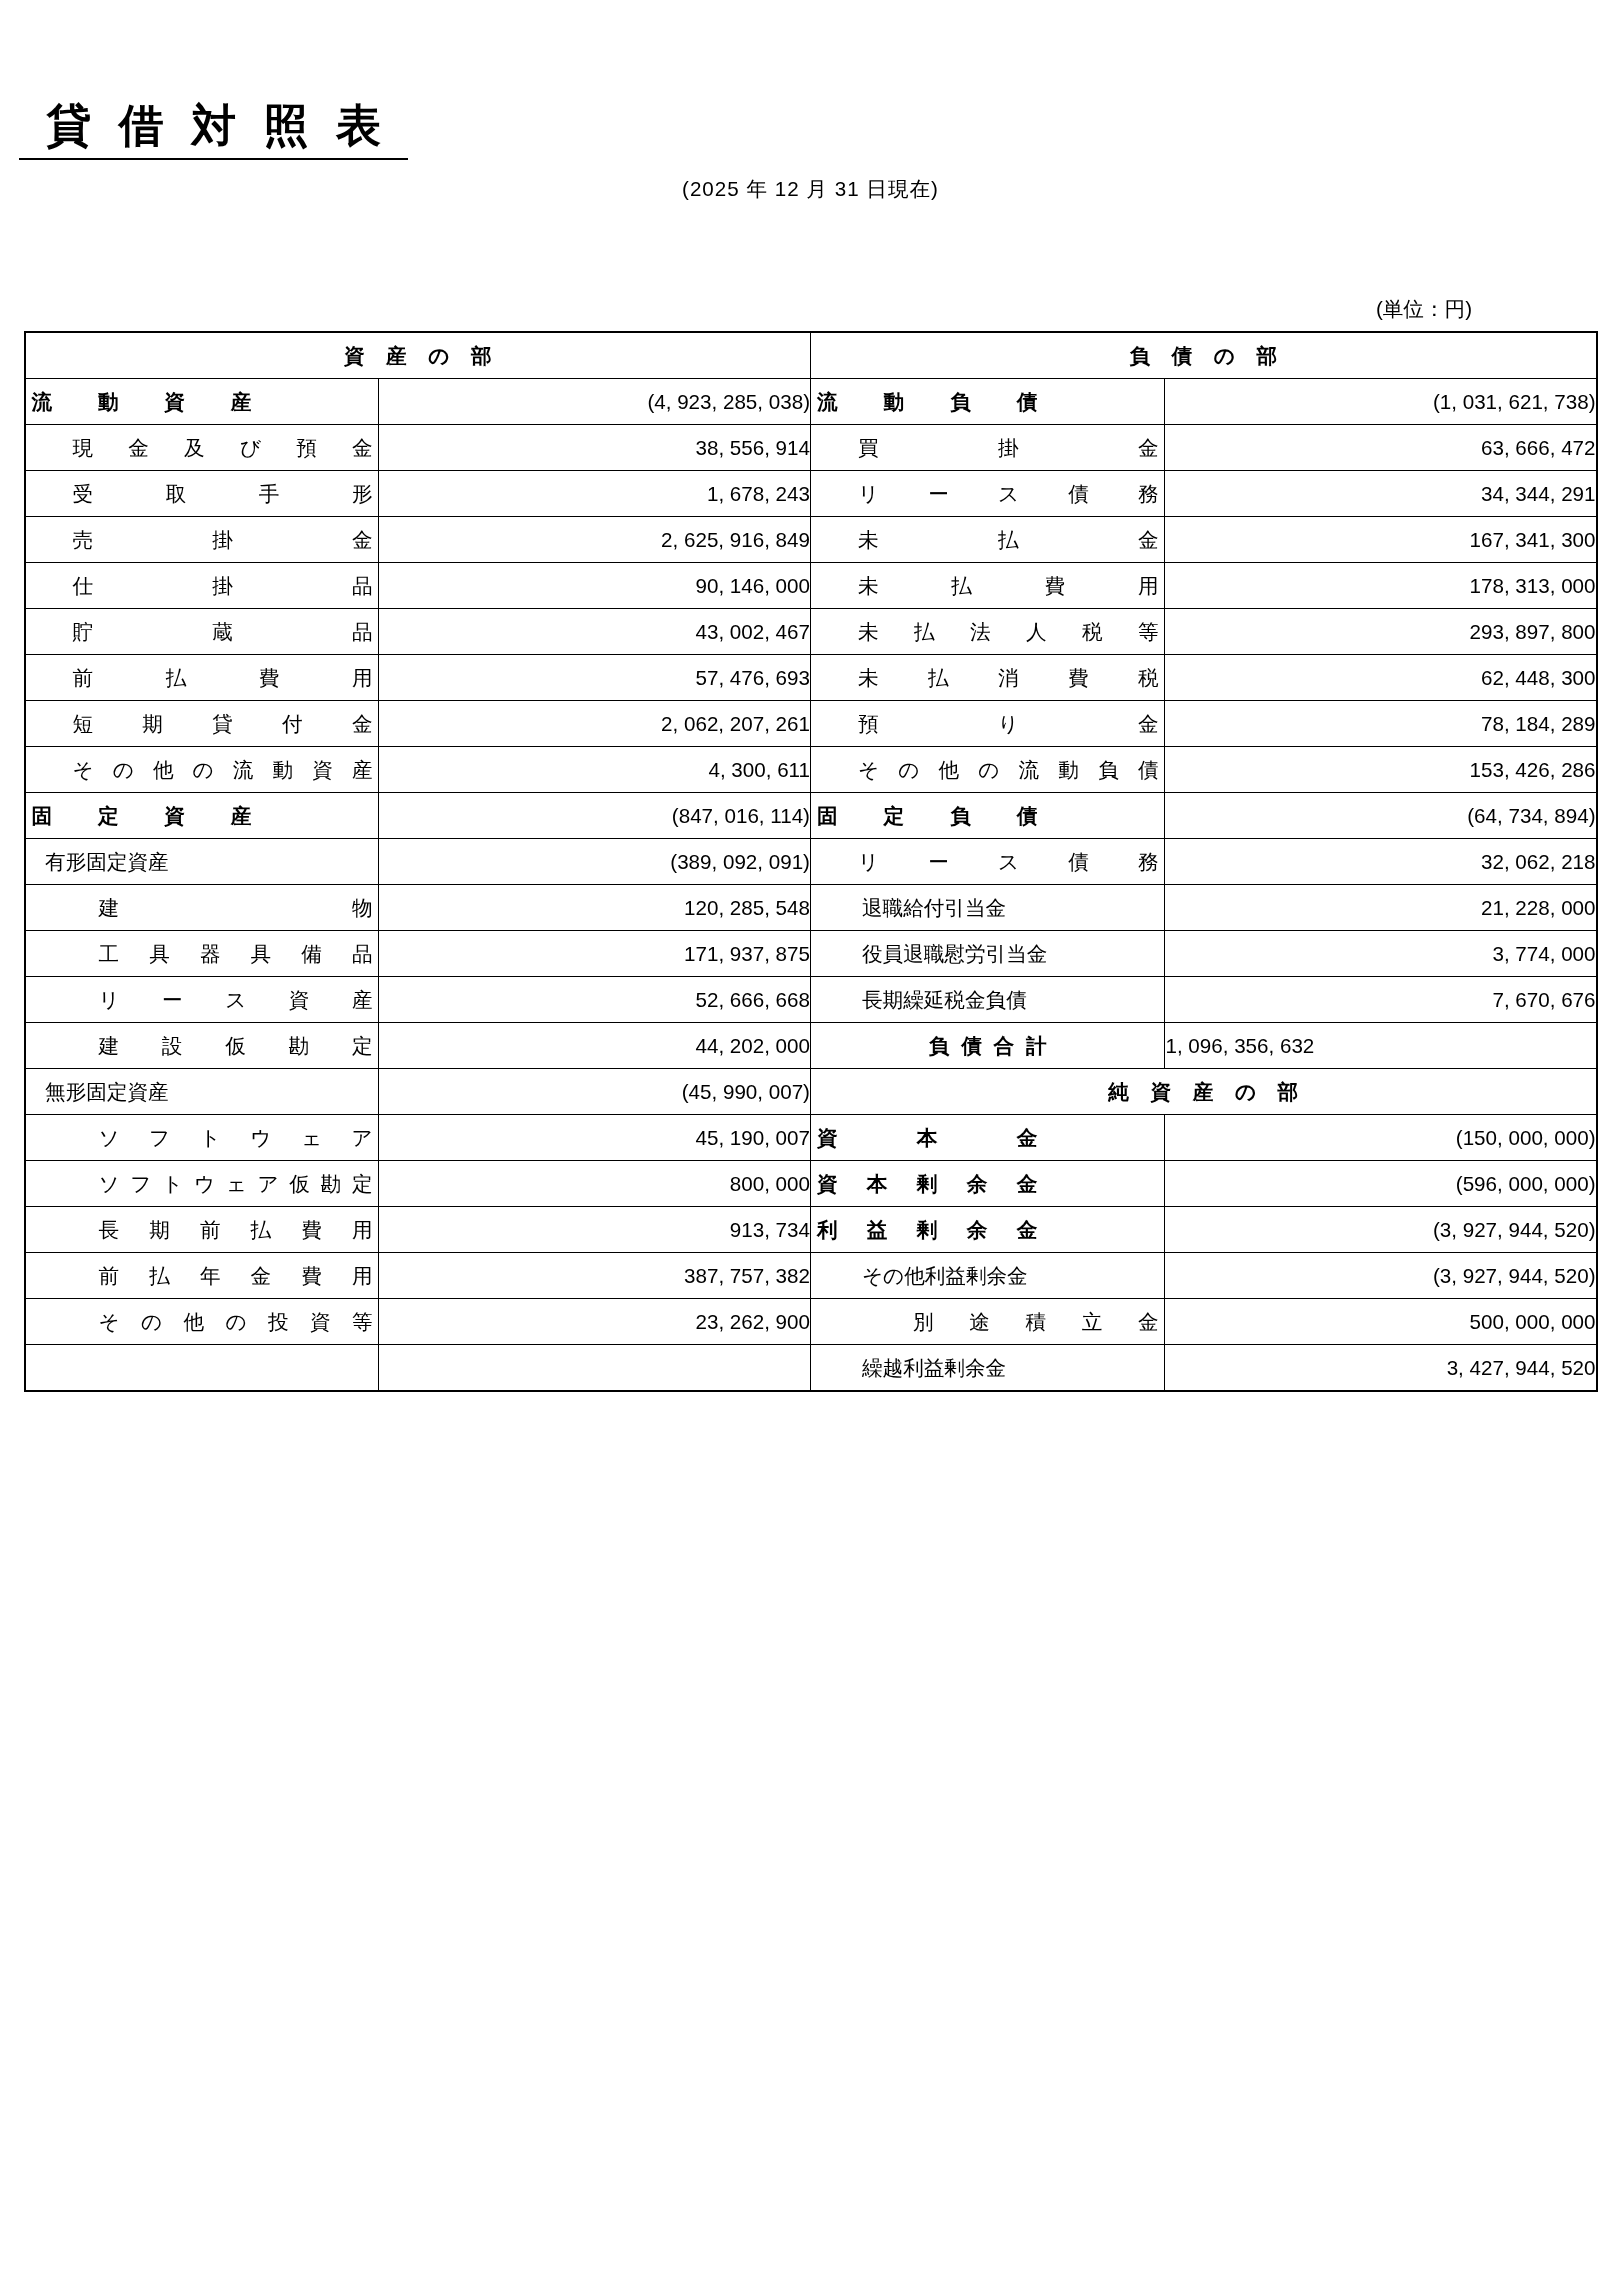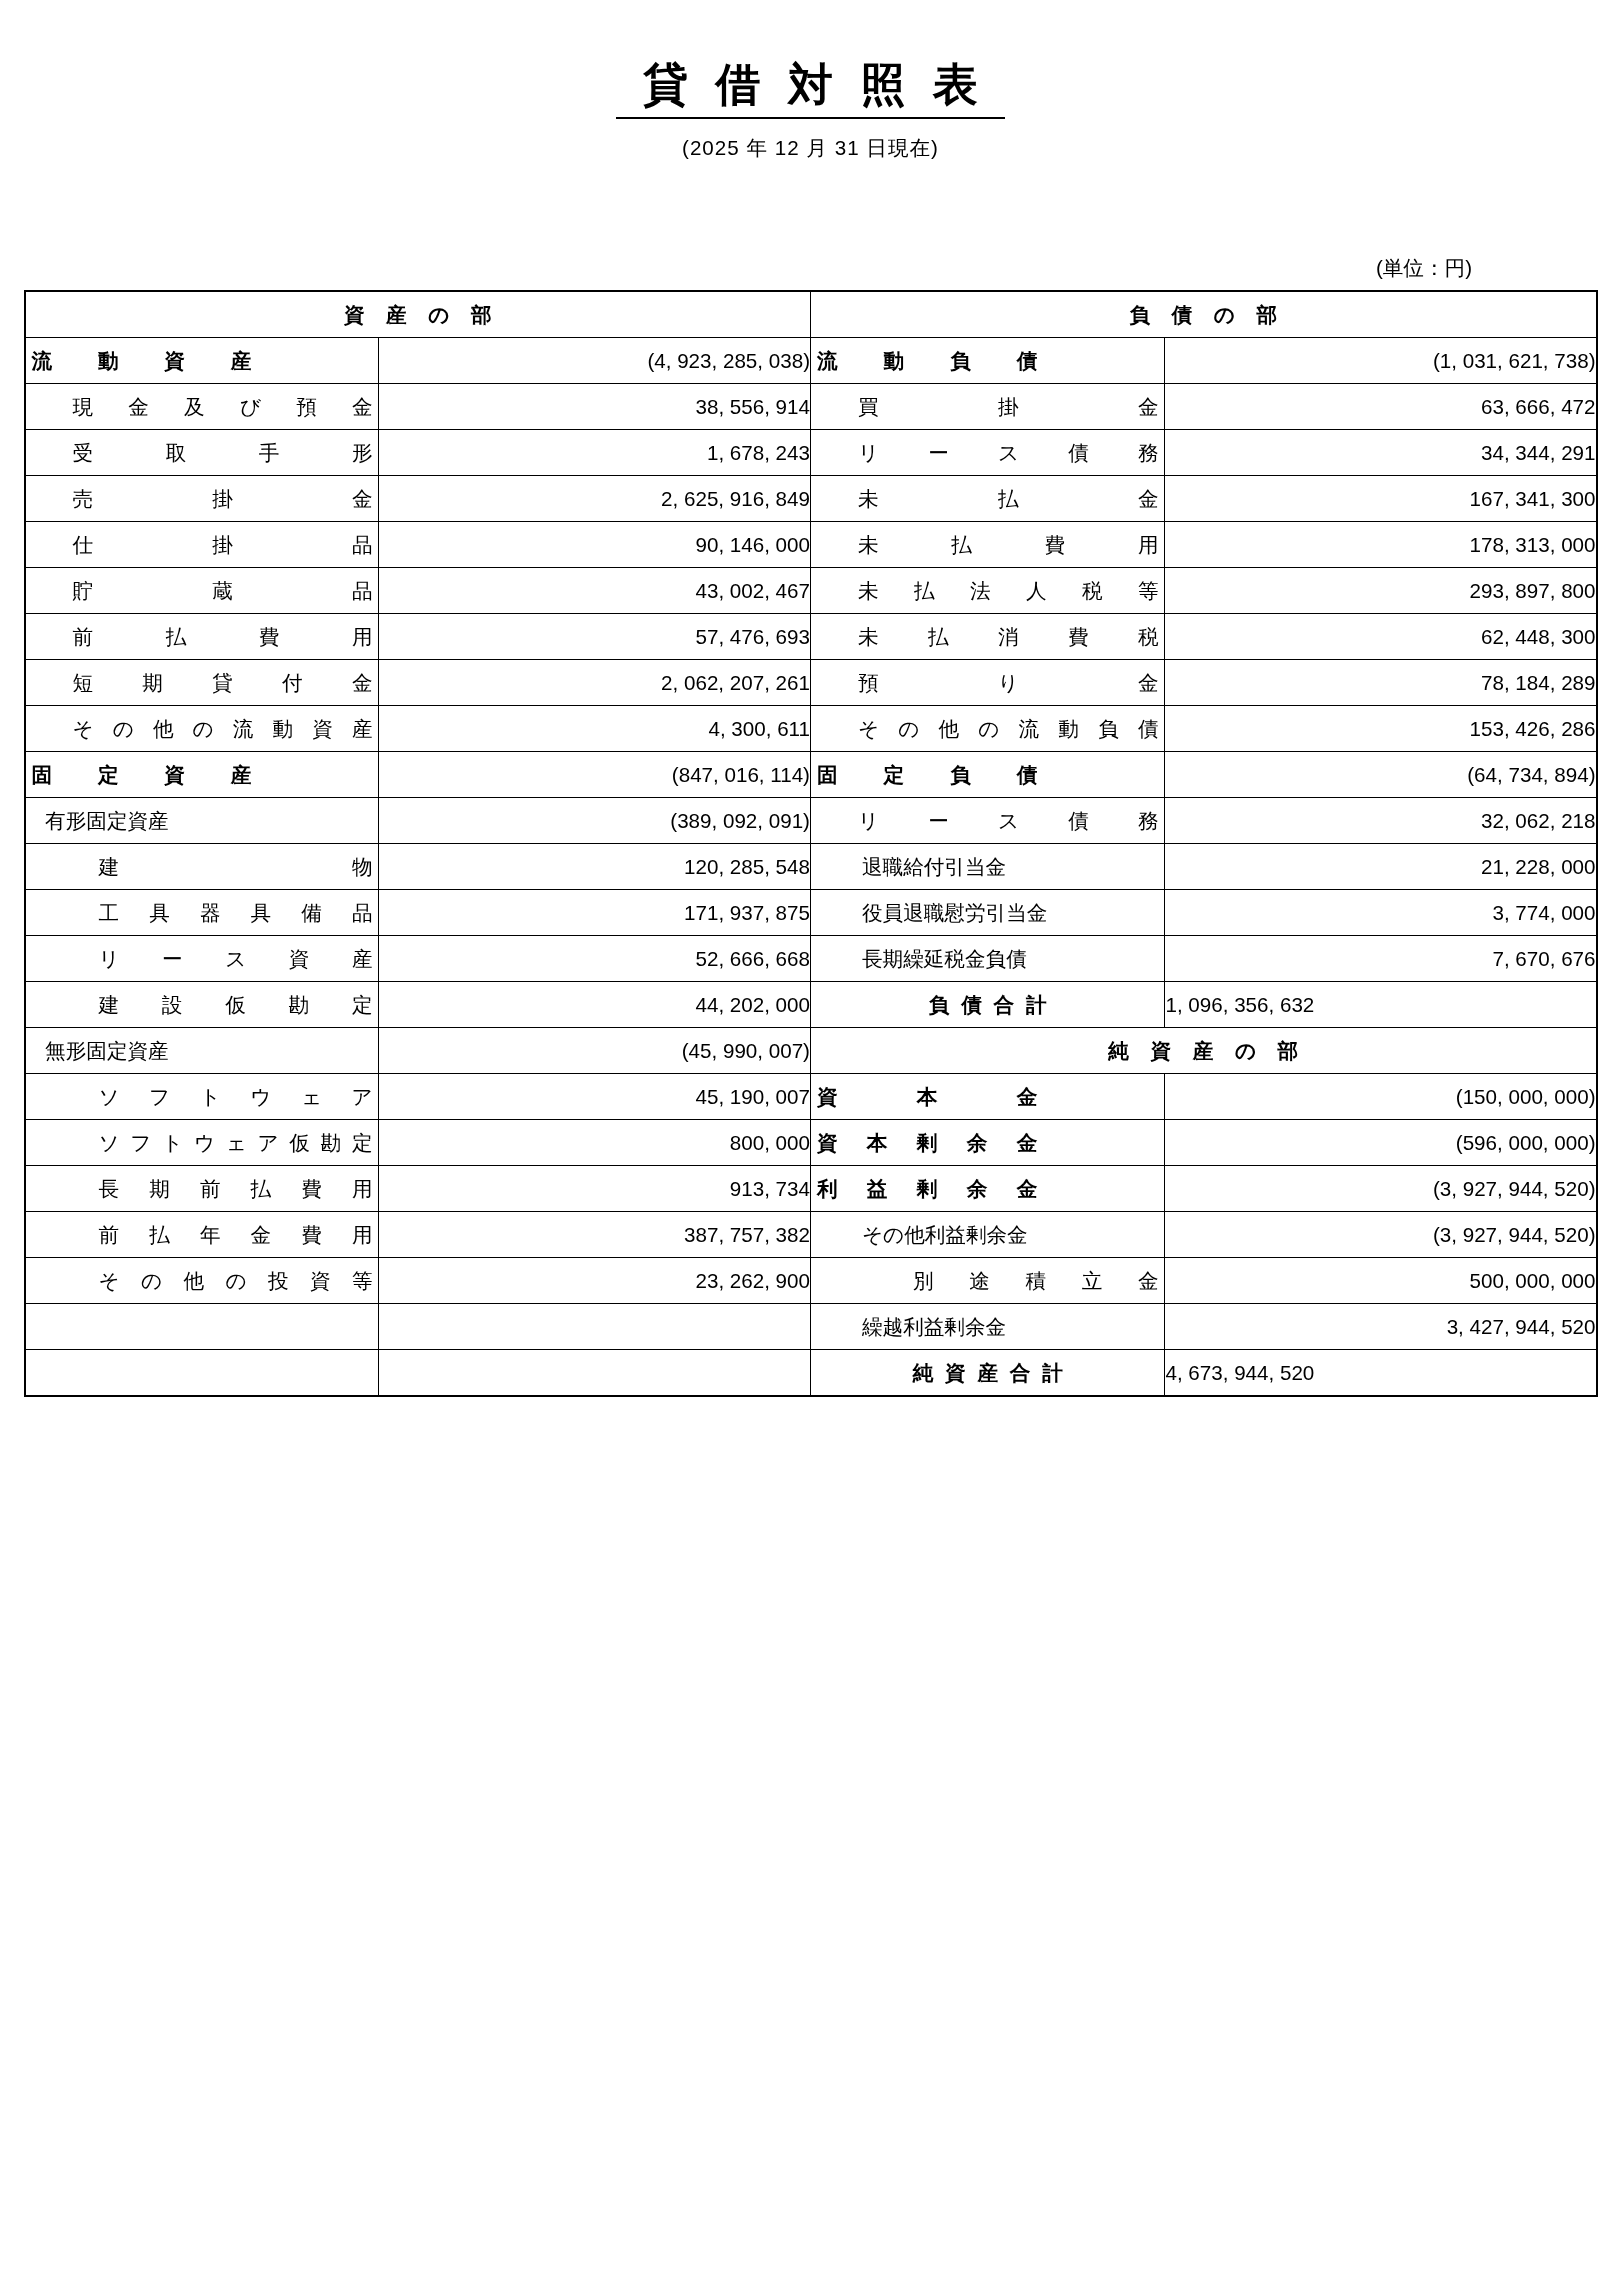--- a/index.html
+++ b/index.html
@@ -20,22 +20,22 @@
   .page {
     width: 1621px;
     height: 2293px;
     position: relative;
     box-sizing: border-box;
     padding: 0;
   }
 
   
   .doc-title-wrap {
-    text-align: center;
-    margin-top: 59px;
+    margin-top: 100px;
+    padding-left: 19px;
   }
   .doc-title {
     display: inline-block;
     font-size: 45px;
     letter-spacing: 27.4px;
     text-indent: 27.4px;
     font-weight: 700;
     border-bottom: 2.9px solid #000;
     padding-bottom: 5.9px;
     line-height: 1.15;
@@ -620,26 +620,20 @@
           <td class="amt">500, 000, 000</td>
         </tr>
 
         <tr>
           <td class="lbl blank"></td>
           <td class="amt mid-left blank"></td>
           <td class="lbl indent2"><span class="block-label">繰越利益剰余金</span></td>
           <td class="amt">3, 427, 944, 520</td>
         </tr>
 
-        <tr>
-          <td class="lbl blank"></td>
-          <td class="amt mid-left blank"></td>
-          <td class="subtotal">純資産合計</td>
-          <td class="subtotal-amt">4, 673, 944, 520</td>
-        </tr>
 
 
       </tbody>
     </table>
   </div>
 
 </div>
 
 
 </body></html>

